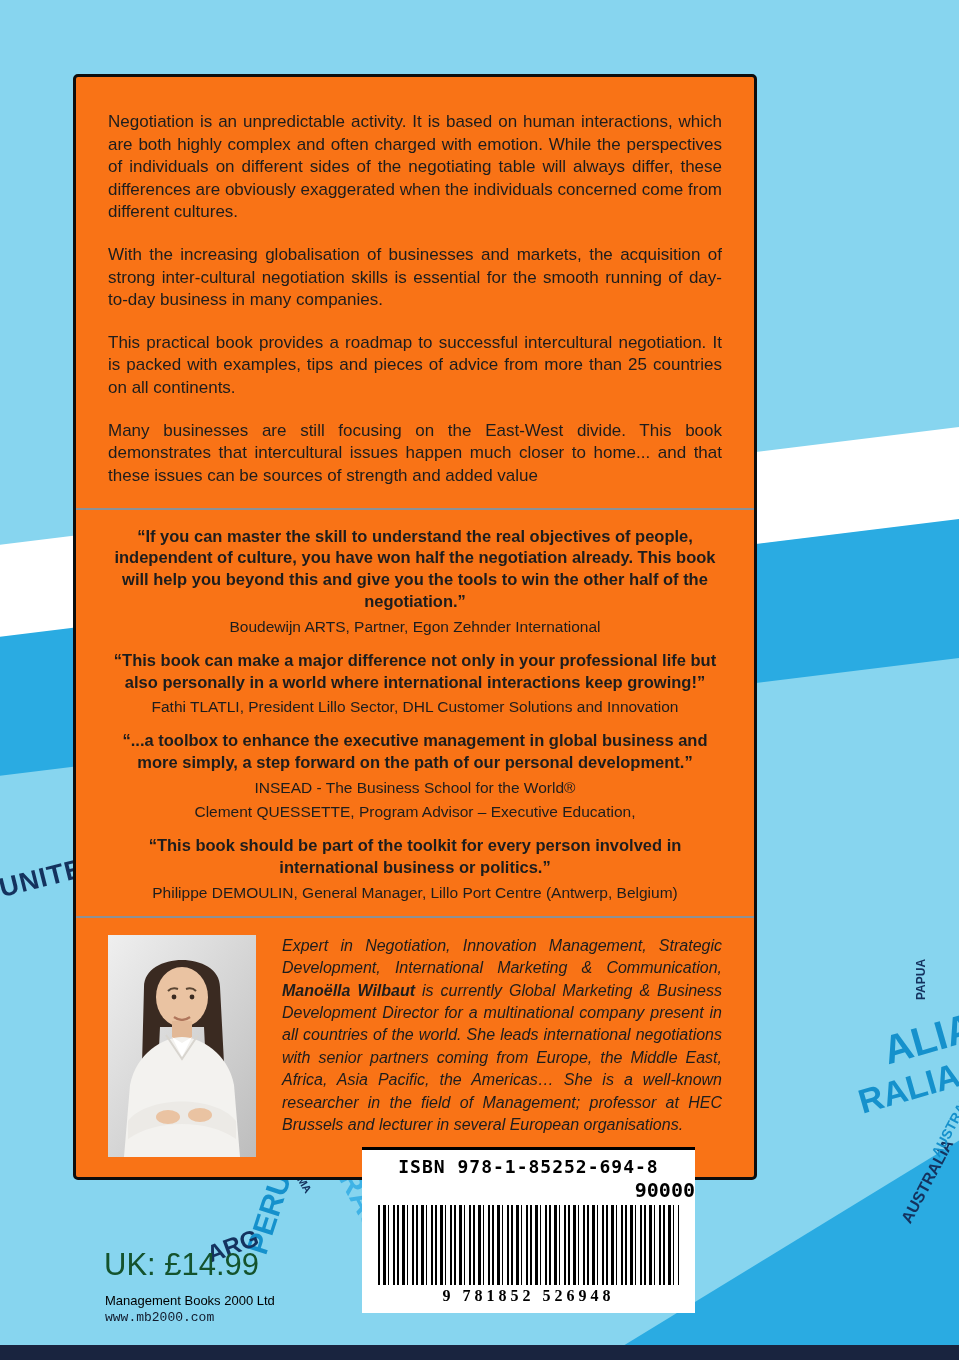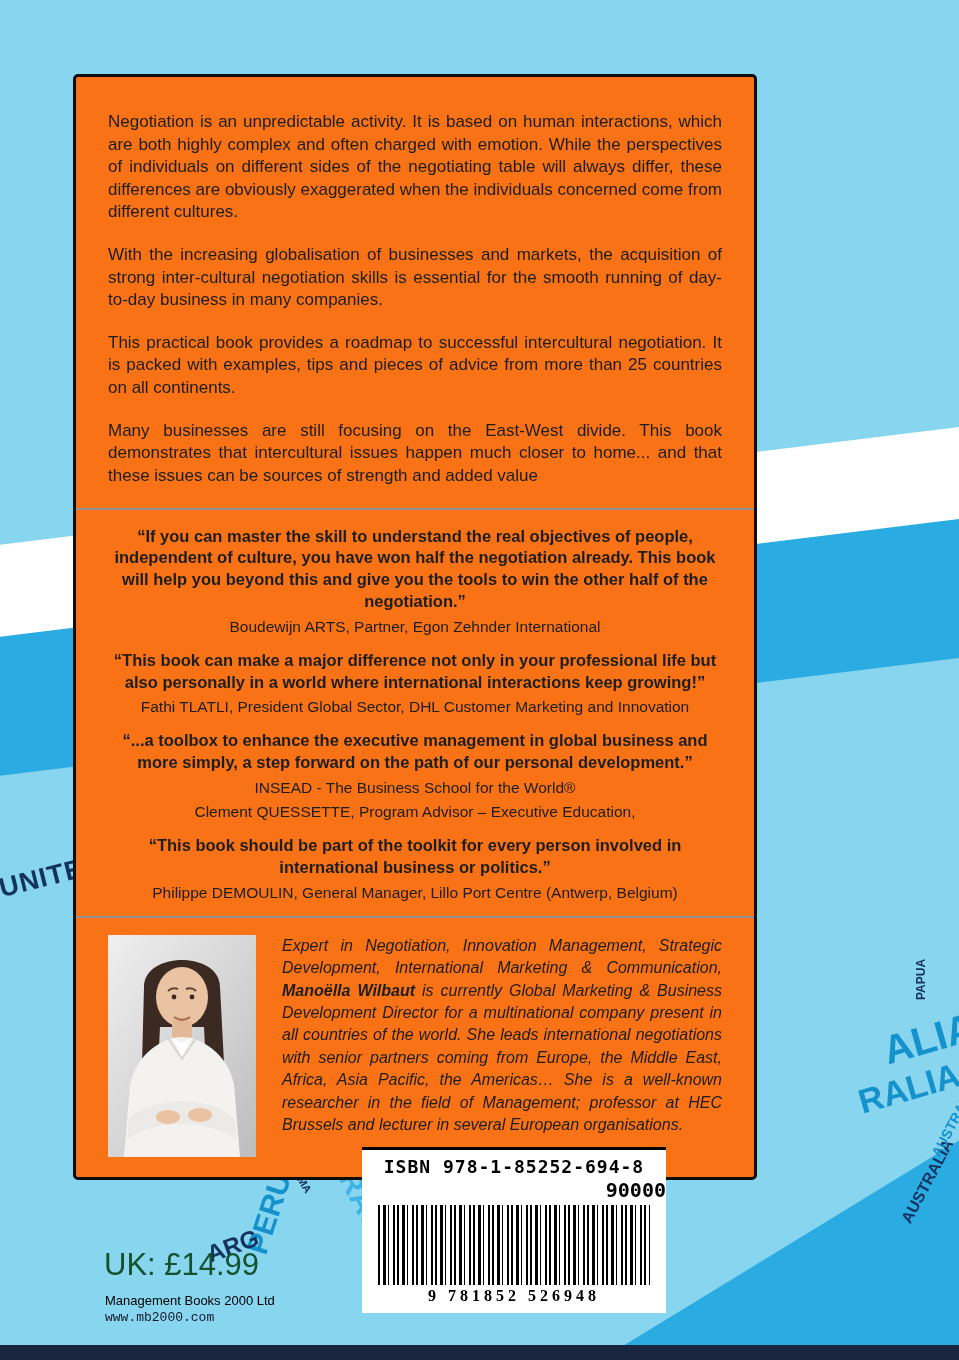--- a/index.html
+++ b/index.html
@@ -75,21 +75,21 @@
   .photo-wrap { flex: 0 0 148px; width: 148px; height: 222px; }
   .photo-wrap svg { display: block; width: 148px; height: 222px; }
   .bio-text {
     font-size: 16px; font-style: italic; line-height: 1.4;
     text-align: justify; flex: 1 1 auto;
   }
   .bio-text .author-name { font-weight: bold; }
 
   
   .barcode-panel {
-    position: absolute; left: 362px; top: 1147px; width: 304px; height: 166px;
+    position: absolute; left: 362px; top: 1147px; width: 333px; height: 166px;
     background: #ffffff; border-top: 3px solid #000;
     z-index: 6;
     font-family: "DejaVu Sans Mono", monospace;
     color: #000;
   }
   .isbn-label {
     margin-top: 6px; text-align: center;
     font-size: 18px; font-weight: bold; letter-spacing: 1px;
   }
   .price-code {
@@ -152,21 +152,21 @@
 
     <hr class="divider">
 
     <div class="quote-block">
       <p class="quote-text">“If you can master the skill to understand the real objectives of people, independent of culture, you have won half the negotiation already. This book will help you beyond this and give you the tools to win the other half of the negotiation.”</p>
       <p class="quote-attr">Boudewijn ARTS, Partner, Egon Zehnder International</p>
     </div>
 
     <div class="quote-block">
       <p class="quote-text">“This book can make a major difference not only in your professional life but also personally in a world where international interactions keep growing!”</p>
-      <p class="quote-attr">Fathi TLATLI, President Global Sector, DHL Customer Marketing and Innovation</p>
+      <p class="quote-attr">Fathi TLATLI, President Lillo Sector, DHL Customer Solutions and Innovation</p>
     </div>
 
     <div class="quote-block">
       <p class="quote-text">“...a toolbox to enhance the executive management in global business and more simply, a step forward on the path of our personal development.”</p>
       <p class="quote-attr">INSEAD - The Business School for the World®</p>
       <p class="quote-attr">Clement QUESSETTE, Program Advisor – Executive Education,</p>
     </div>
 
     <div class="quote-block">
       <p class="quote-text">“This book should be part of the toolkit for every person involved in international business or politics.”</p>

